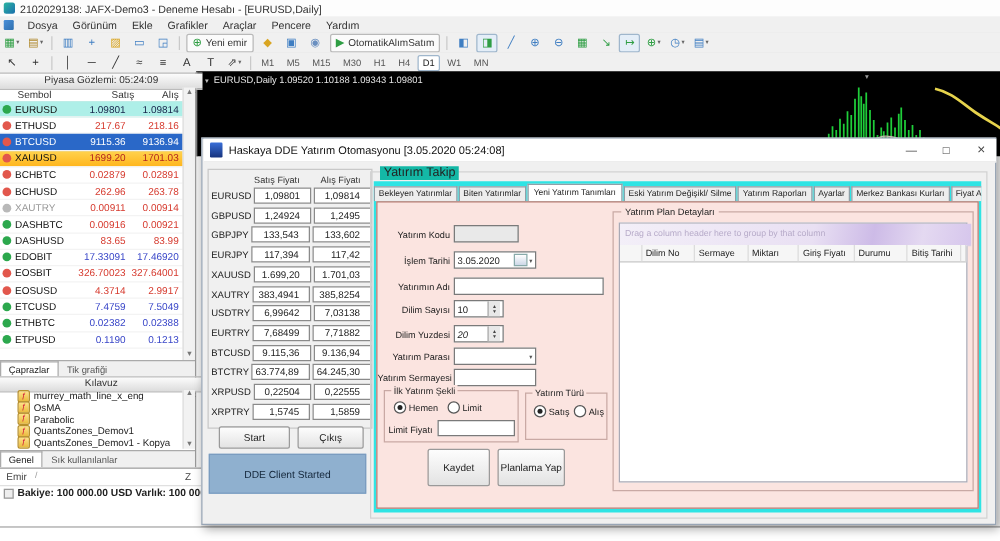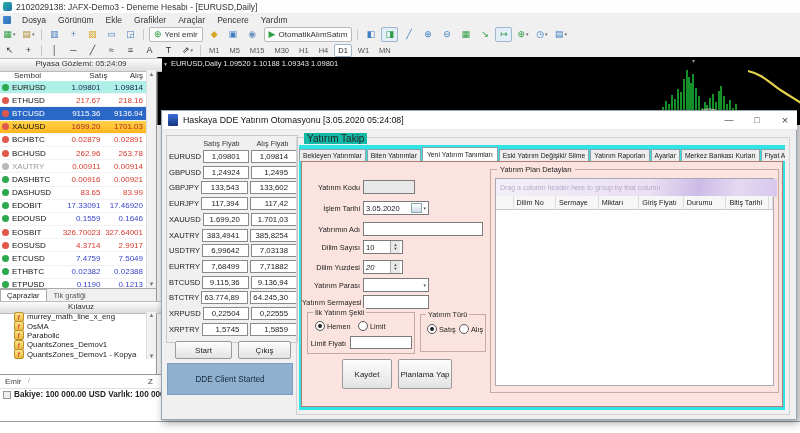--- a/index.html
+++ b/index.html
@@ -318,26 +318,20 @@
             <div class="mval v-red">83.65</div>
             <div class="mval v-red">83.99</div>
           </div>
           <div class="mwrow ">
             <div class="dot up"></div>
             <div class="sym">EDOBIT</div>
             <div class="mval v-blue">17.33091</div>
             <div class="mval v-blue">17.46920</div>
           </div>
           <div class="mwrow ">
-            <div class="dot up"></div>
-            <div class="sym">EDOUSD</div>
-            <div class="mval v-blue">0.1559</div>
-            <div class="mval v-blue">0.1646</div>
-          </div>
-          <div class="mwrow ">
             <div class="dot down"></div>
             <div class="sym">EOSBIT</div>
             <div class="mval v-red">326.70023</div>
             <div class="mval v-red">327.64001</div>
           </div>
           <div class="mwrow ">
             <div class="dot down"></div>
             <div class="sym">EOSUSD</div>
             <div class="mval v-red">4.3714</div>
             <div class="mval v-red">2.9917</div>
@@ -394,20 +388,24 @@
             <div>QuantsZones_Demov1</div>
           </div>
           <div class="navrow">
             <div class="fico">ƒ</div>
             <div>QuantsZones_Demov1 - Kopya</div>
           </div>
         </div>
       <div id="navsb">
           <div>▲</div>
           <div style="position:absolute;bottom:0;left:0;right:0;">▼</div>
+        </div>
+      <div class="tabsbar" style="top:59px;" id="navtabs">
+          <div class="stab active">Genel</div>
+          <div class="stab">Sık kullanılanlar</div>
         </div>
     </div>
 
     <div id="term">
       <div id="termhdr">
         <span style="position:absolute;left:5px;">Emir</span>
         <span style="position:absolute;left:28px;color:#999;font-size:7px;">/</span>
         <span style="position:absolute;left:148px;">Z</span>
       </div>
       <div id="balrow">

